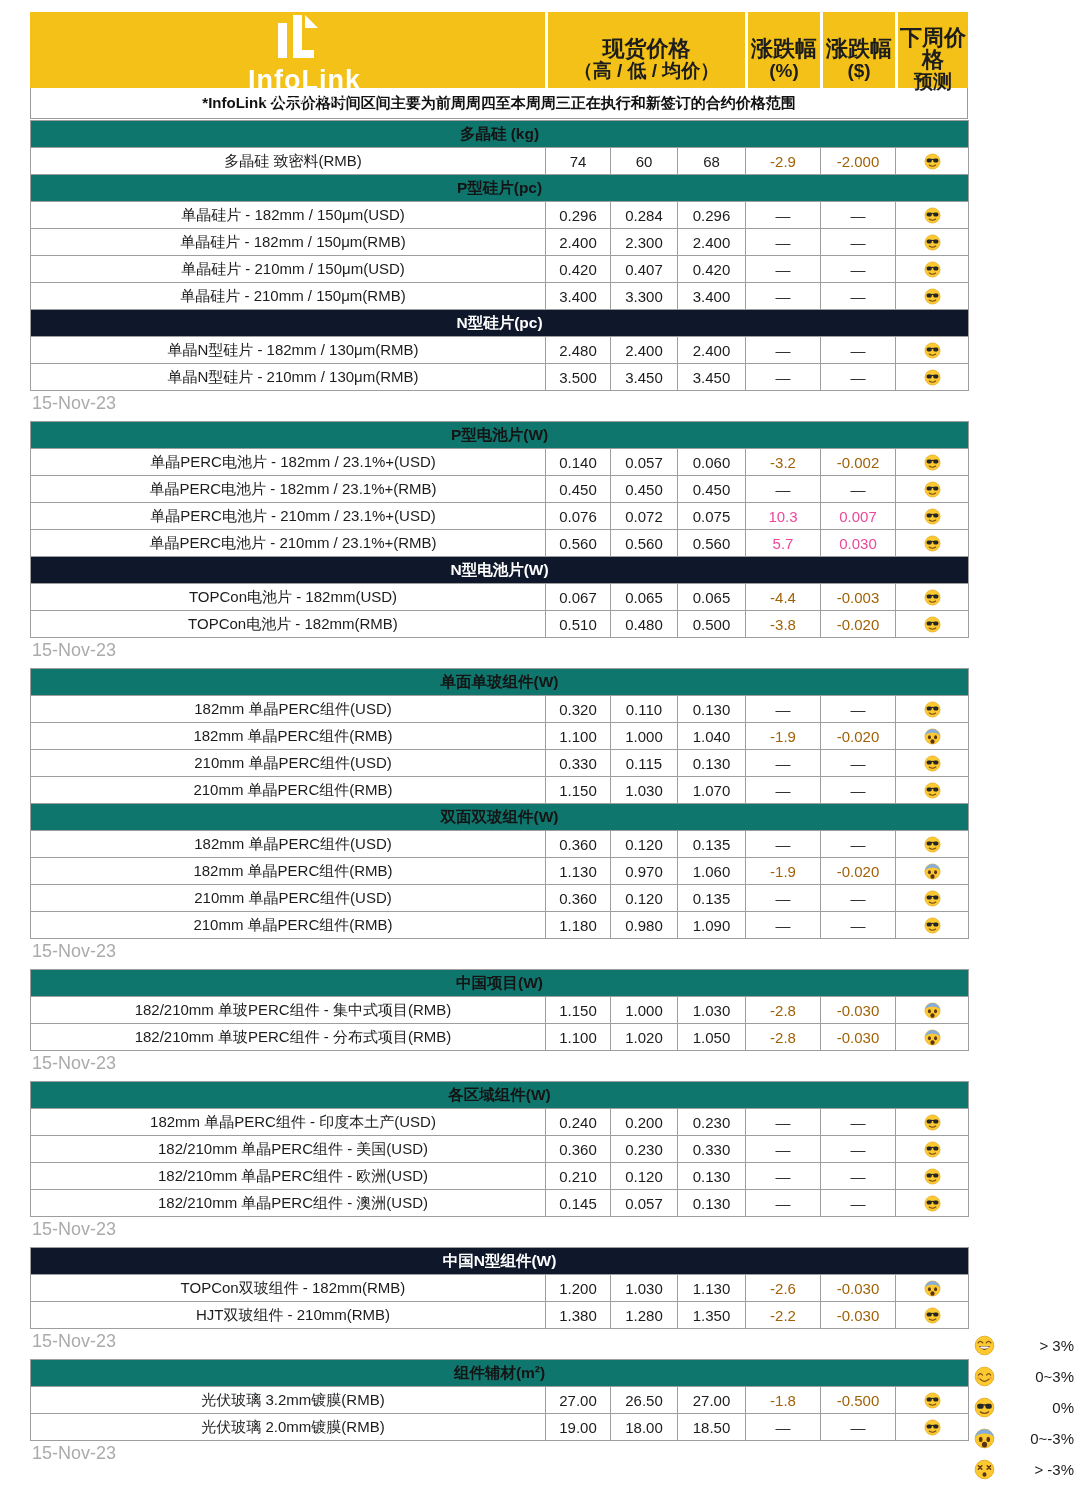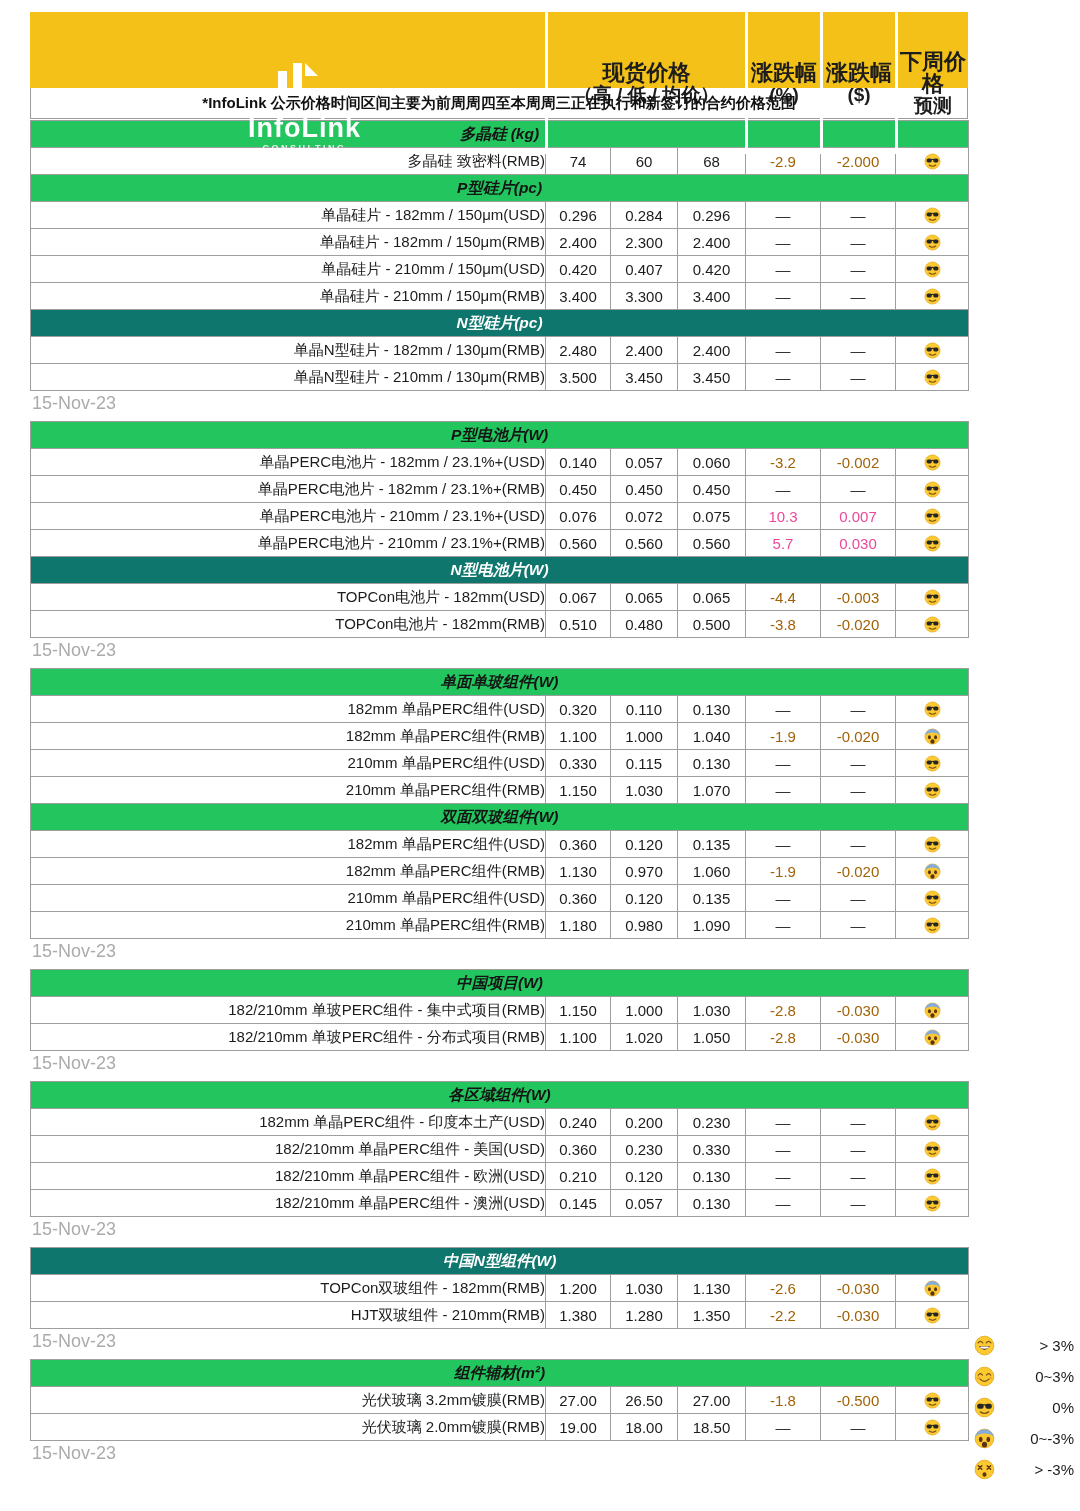--- a/index.html
+++ b/index.html
@@ -9,37 +9,37 @@
   .sheet { position:absolute; left:30px; top:12px; width:938px; }
 
   
   .banner { display:grid; grid-template-columns:515px 200px 75px 75px 73px;
             height:76px; background:#F3C117; }
   .banner .cell { display:flex; flex-direction:column; justify-content:center;
                   align-items:center; text-align:center; font-weight:bold;
                   color:#1d1d1d; border-left:3px solid #ffffff; }
   .banner .cell .l1 { font-size:22px; line-height:22px; }
   .banner .cell .l2 { font-size:19px; line-height:21px; }
-  .brand { display:flex; align-items:center; padding-left:24px; border-left:none !important;margin-top:48px; }
+  .brand { display:flex; align-items:center; padding-left:24px; border-left:none !important; }
   .brand-txt { margin-left:10px; color:#ffffff; }
   .brand-name { font-size:27px; font-weight:bold; letter-spacing:1px; line-height:28px; }
   .brand-tag  { font-size:9px; letter-spacing:2.5px; line-height:12px; opacity:.85; }
 
   
   .note { border:1px solid #9b9b9b; border-top:none; height:31px; line-height:29px;
           text-align:center; font-weight:bold; font-size:15px; color:#111; background:#fff; }
 
   
   .grp { border-collapse:collapse; width:938px; table-layout:fixed; margin-top:1px; }
   .grp td { border:1px solid #9e9e9e; height:27px; overflow:hidden; white-space:nowrap; }
   tr.sec td { text-align:center; font-weight:bold; font-size:15.5px; }
-  tr.sec.light td { background:#22c55e; color:#141414;font-style:italic; }
-  tr.sec.dark  td { background:#0f766e; color:#ffffff;font-style:italic; }
+  tr.sec.light td { background:#0f766e; color:#141414; }
+  tr.sec.dark  td { background:#0f172a; color:#ffffff; }
   tr.row td { background:#ffffff; font-size:15px; color:#1c1c1c; }
-  td.name { padding-left:10px; text-align:right; }
+  td.name { padding-left:10px; text-align:center; }
   td.num  { text-align:center; }
   td.chg  { text-align:center; }
   td.chg.down { color:#a16207; }
   td.chg.up   { color:#ec4899; }
   td.chg.flat { color:#333333; }
   td.emo { text-align:center; vertical-align:middle; }
   td.emo svg { vertical-align:middle; }
   .ts { height:18px; line-height:18px; font-size:18px; color:#ABABAB; margin:3px 0 9px 2px; }
 
   

